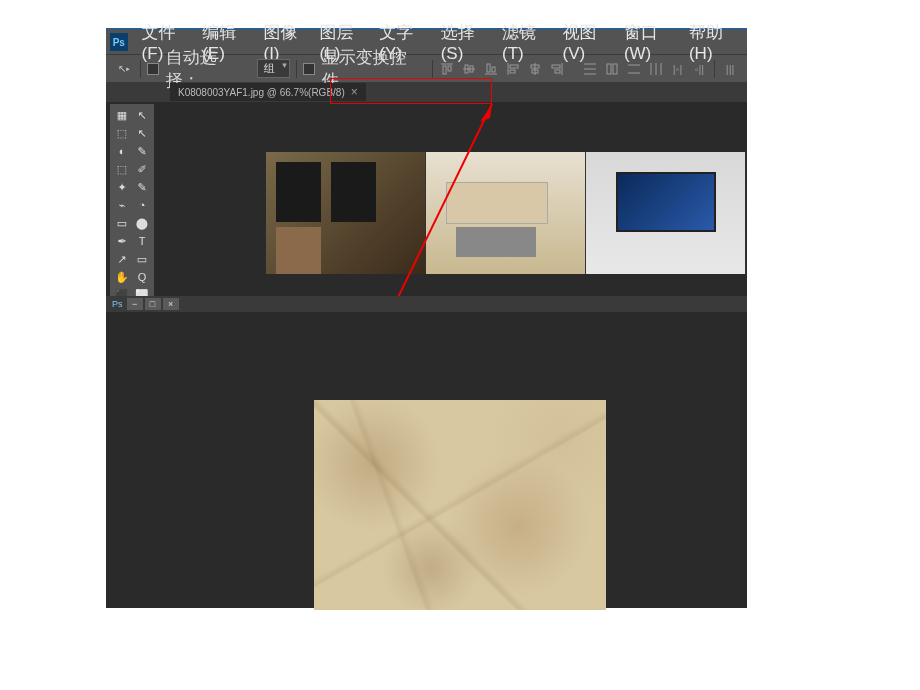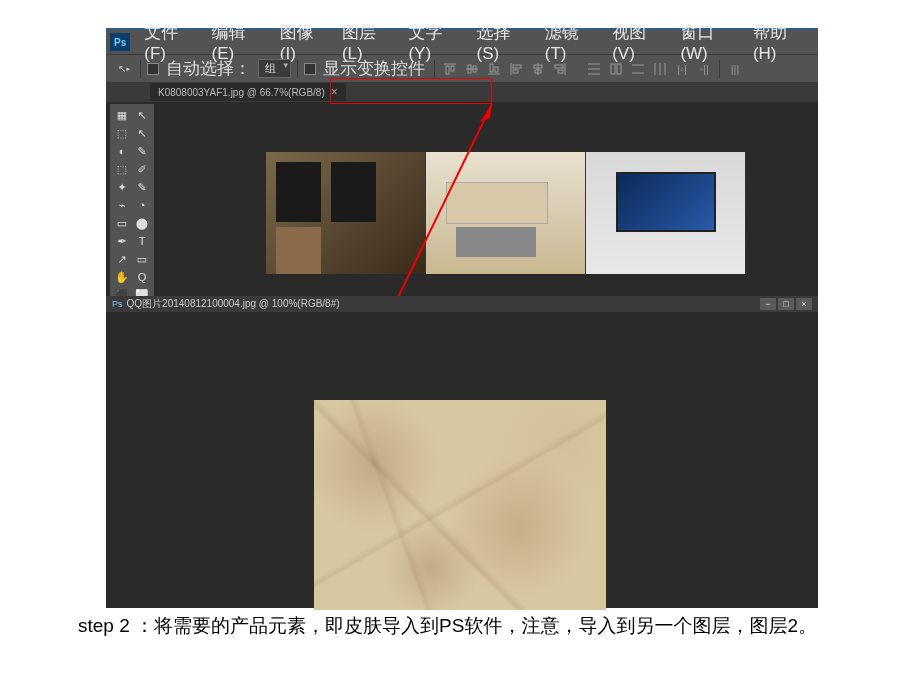--- a/index.html
+++ b/index.html
@@ -1,31 +1,31 @@
 <!DOCTYPE html>
 <html><head>
   <meta charset="utf-8">
   <style>
     * { margin: 0; padding: 0; box-sizing: border-box; }
     body { width: 920px; height: 690px; background: #fff; font-family: "Microsoft YaHei", Arial, sans-serif; overflow: hidden; position: relative; }
     .page { position: absolute; left: 0; top: 0; width: 920px; height: 690px; }
-    .ps-container { position: absolute; left: 106px; top: 28px; width: 712px; height: 580px; background: #86efac; border-top: 2px solid #2e5c8a; }
+    .ps-container { position: absolute; left: 106px; top: 28px; width: 641px; height: 580px; background: #86efac; border-top: 2px solid #2e5c8a; }
     .menubar { display: flex; align-items: center; height: 24px; background: #535353; padding: 0 4px; gap: 0; }
     .ps-logo { width: 22px; height: 18px; background: #0a3f6b; display: flex; align-items: center; justify-content: center; color: #7ac6f5; font-size: 10px; font-weight: bold; margin-right: 6px; }
     .menu-item { color: #e6e6e6; font-size: 17px; padding: 0 8px; cursor: pointer; }
     .optionbar { display: flex; align-items: center; height: 28px; background: #535353; padding: 0 8px; border-top: 1px solid #3a3a3a; gap: 4px; }
     .opt-icon { width: 20px; height: 16px; display: flex; align-items: center; justify-content: center; color: #ccc; font-size: 10px; }
     .opt-divider { width: 1px; height: 18px; background: #3a3a3a; margin: 0 2px; }
     .opt-check { width: 12px; height: 12px; border: 1px solid #888; background: #333; display: inline-block; }
     .opt-label { color: #ddd; font-size: 17px; margin: 0 3px; }
     .opt-select { background: #3a3a3a; color: #ddd; font-size: 11px; padding: 1px 14px 1px 6px; border: 1px solid #666; position: relative; }
     .opt-select::after { content: "▾"; position: absolute; right: 2px; top: 0; font-size: 9px; color: #aaa; }
     .opt-iconbtn { width: 18px; height: 16px; display: flex; align-items: center; justify-content: center; color: #999; font-size: 11px; }
     .opt-iconbtn svg { width: 14px; height: 14px; stroke: #999; fill: none; stroke-width: 1; }
-    .tabbar { height: 20px; background: #3a3a3a; display: flex; align-items: center; padding-left: 44px; }
+    .tabbar { height: 20px; background: #3a3a3a; display: flex; align-items: center; padding-left: 64px; }
     .tab { background: #2a2a2a; color: #bbb; font-size: 10px; padding: 2px 8px; display: flex; align-items: center; gap: 6px; }
     .tab-close { color: #999; font-size: 12px; cursor: pointer; }
     .workspace { position: relative; height: calc(100% - 72px); background: #2a2a2a; }
     .toolbox { position: absolute; left: 4px; top: 2px; width: 44px; background: #535353; padding: 2px; }
     .tool-row { display: flex; }
     .tool { width: 20px; height: 18px; display: flex; align-items: center; justify-content: center; color: #ddd; font-size: 11px; cursor: pointer; }
     .canvas-area { position: absolute; left: 160px; top: 50px; width: 480px; height: 122px; background: #f5f0e8; overflow: hidden; display: flex; }
     .room { flex: 1; position: relative; background: linear-gradient(180deg, #d8c8a8 0%, #b8a680 100%); border-right: 1px solid #333; }
     .room:nth-child(1) { background: linear-gradient(135deg, #7a6a4a, #3a2a1a); }
     .room:nth-child(1)::before { content: ""; position: absolute; left: 10px; top: 10px; width: 45px; height: 60px; background: #1a1a1a; box-shadow: 55px 0 0 #1a1a1a, 0 65px 0 #8a6a4a; }
@@ -228,27 +228,25 @@
       </div>
 
       <div class="annot-box" style="left:224px; top:-24px; width:162px; height:26px;"></div>
       <svg class="annot-arrow" style="left:224px; top:2px; width:170px; height:300px;">
         <line x1="162" y1="0" x2="20" y2="292" stroke="#e00" stroke-width="2"></line>
         <polygon points="162,0 150,18 160,14" fill="#e00"></polygon>
       </svg>
 
       <div class="doc2-bar" style="top:194px;">
         <span style="color:#7ac6f5;font-size:9px;margin-right:4px;">Ps</span>
-        <span class="doc2-title">QQ图片20140812100004.jpg @ 100%(RGB/8#)</span>
         <div class="win-btns">
           <div class="win-btn">−</div>
           <div class="win-btn">□</div>
           <div class="win-btn">×</div>
         </div>
       </div>
       <div class="doc2-canvas" style="left:0; top:210px; right:0; bottom:0;">
         <div class="texture" style="left:208px; top:88px; width:292px; height:210px;"></div>
       </div>
     </div>
   </div>
 
-  <div class="caption">step 2 ：将需要的产品元素，即皮肤导入到PS软件，注意，导入到另一个图层，图层2。</div>
 </div>
 
 </body></html>

